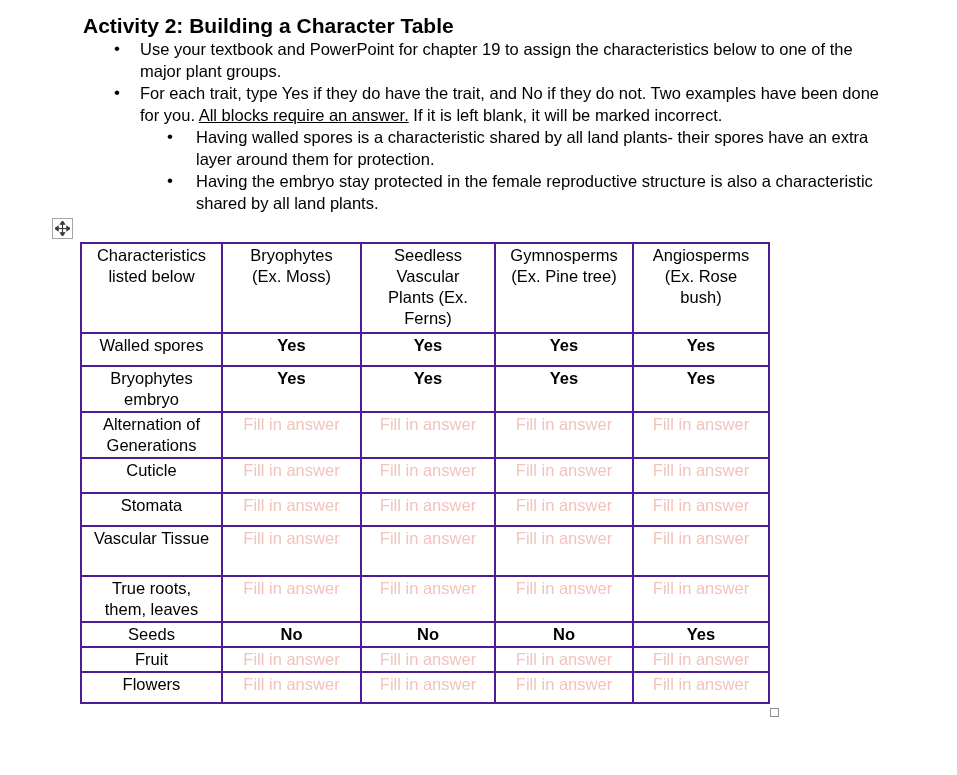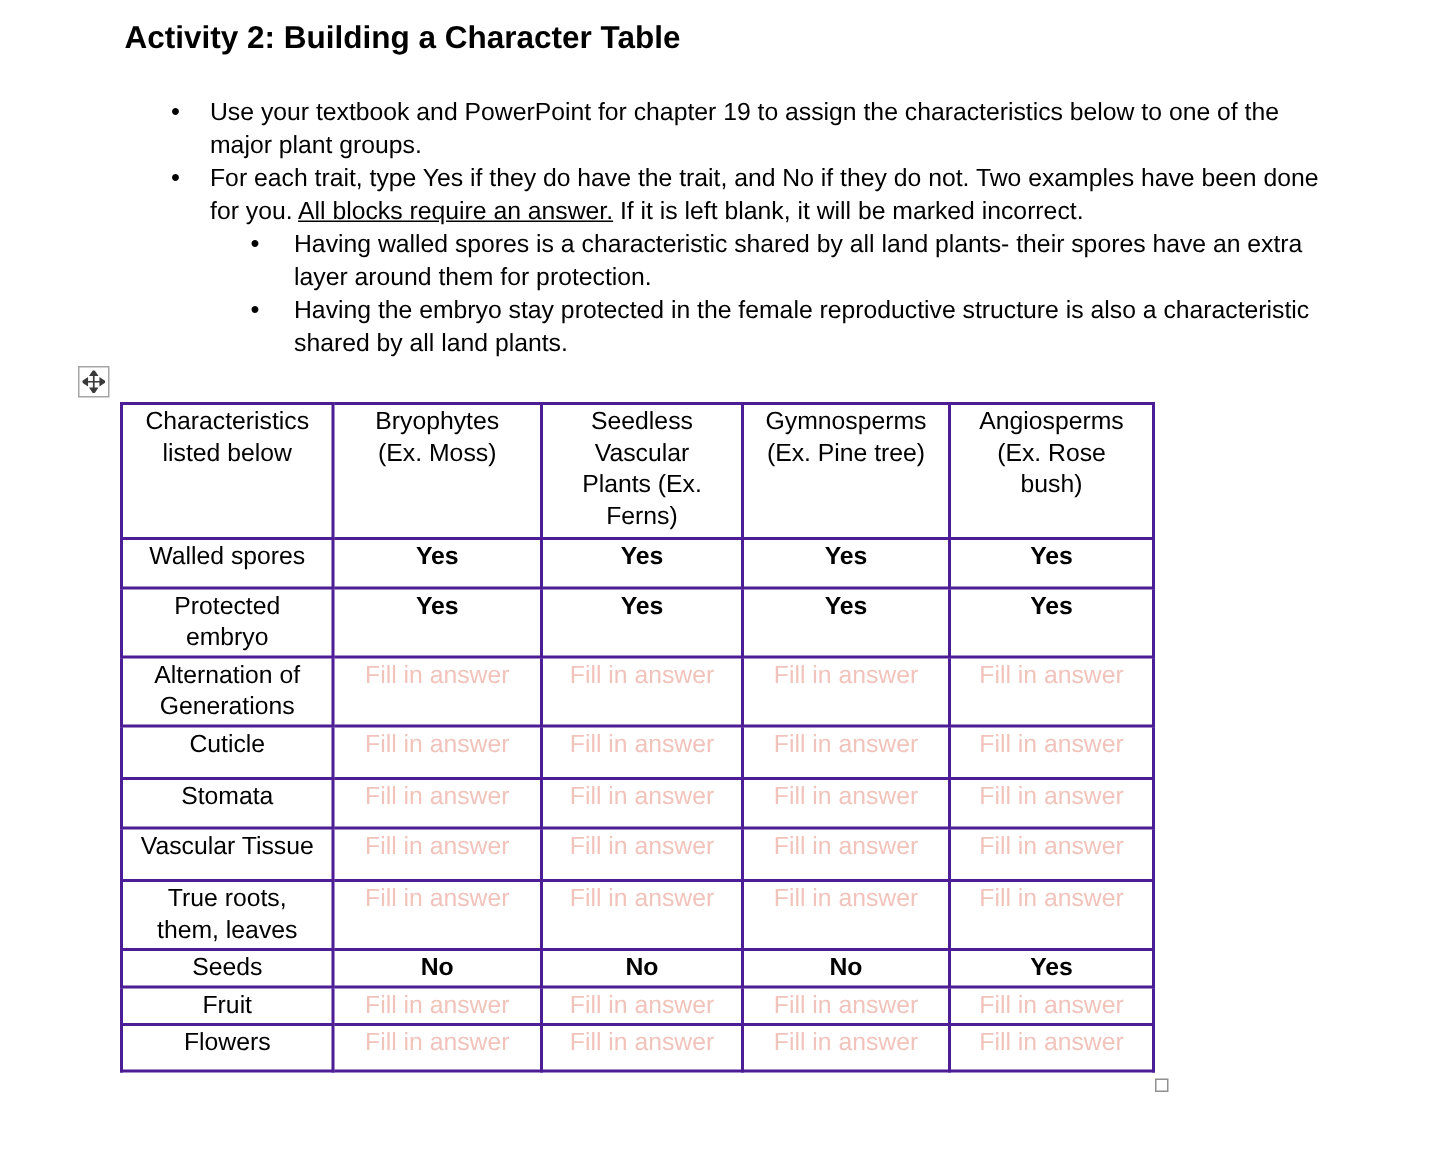--- a/index.html
+++ b/index.html
@@ -5,21 +5,21 @@
   * { margin:0; padding:0; box-sizing:border-box; }
   html,body { background:#ffffff; }
   body {
     width:957px; height:775px;
     font-family:"Liberation Sans", sans-serif;
     font-size:16.5px; color:#000;
     position:relative; overflow:hidden;
   }
   .page { padding:14px 0 0 83px; }
   .title { font-size:21px; font-weight:bold; line-height:24px; }
-  .bullets { list-style:none; margin-top:26px; width:800px; }
+  .bullets { list-style:none; width:800px; }
   .bullets > li { position:relative; padding-left:57px; line-height:22px; }
   .bullets > li::before { content:"\2022"; position:absolute; left:31px; top:0; font-size:17px; }
   .sub { list-style:none; }
   .sub > li { position:relative; padding-left:56px; line-height:22px; }
   .sub > li::before { content:"\2022"; position:absolute; left:27px; top:0; font-size:17px; }
   .u { text-decoration:underline; }
 
   .table-wrap { position:relative; margin:28px 0 0 -3px; width:688px; }
   table.char-table { border-collapse:collapse; table-layout:fixed; width:688px; }
   .char-table th, .char-table td {
@@ -102,21 +102,21 @@
 
         <tr style="height:33px">
           <td class="label">Walled spores</td>
           <td class="ans">Yes</td>
           <td class="ans">Yes</td>
           <td class="ans">Yes</td>
           <td class="ans">Yes</td>
         </tr>
 
         <tr style="height:43px">
-          <td class="label">Protected embryo</td>
+          <td class="label">Bryophytes embryo</td>
           <td class="ans">Yes</td>
           <td class="ans">Yes</td>
           <td class="ans">Yes</td>
           <td class="ans">Yes</td>
         </tr>
 
         <tr style="height:41px">
           <td class="label">Alternation of Generations</td>
           <td class="ph">Fill in answer</td>
           <td class="ph">Fill in answer</td>
@@ -133,21 +133,21 @@
         </tr>
 
         <tr style="height:33px">
           <td class="label">Stomata</td>
           <td class="ph">Fill in answer</td>
           <td class="ph">Fill in answer</td>
           <td class="ph">Fill in answer</td>
           <td class="ph">Fill in answer</td>
         </tr>
 
-        <tr style="height:35px">
+        <tr style="height:50px">
           <td class="label">Vascular Tissue</td>
           <td class="ph">Fill in answer</td>
           <td class="ph">Fill in answer</td>
           <td class="ph">Fill in answer</td>
           <td class="ph">Fill in answer</td>
         </tr>
 
         <tr style="height:41px">
           <td class="label">True roots, them, leaves</td>
           <td class="ph">Fill in answer</td>

